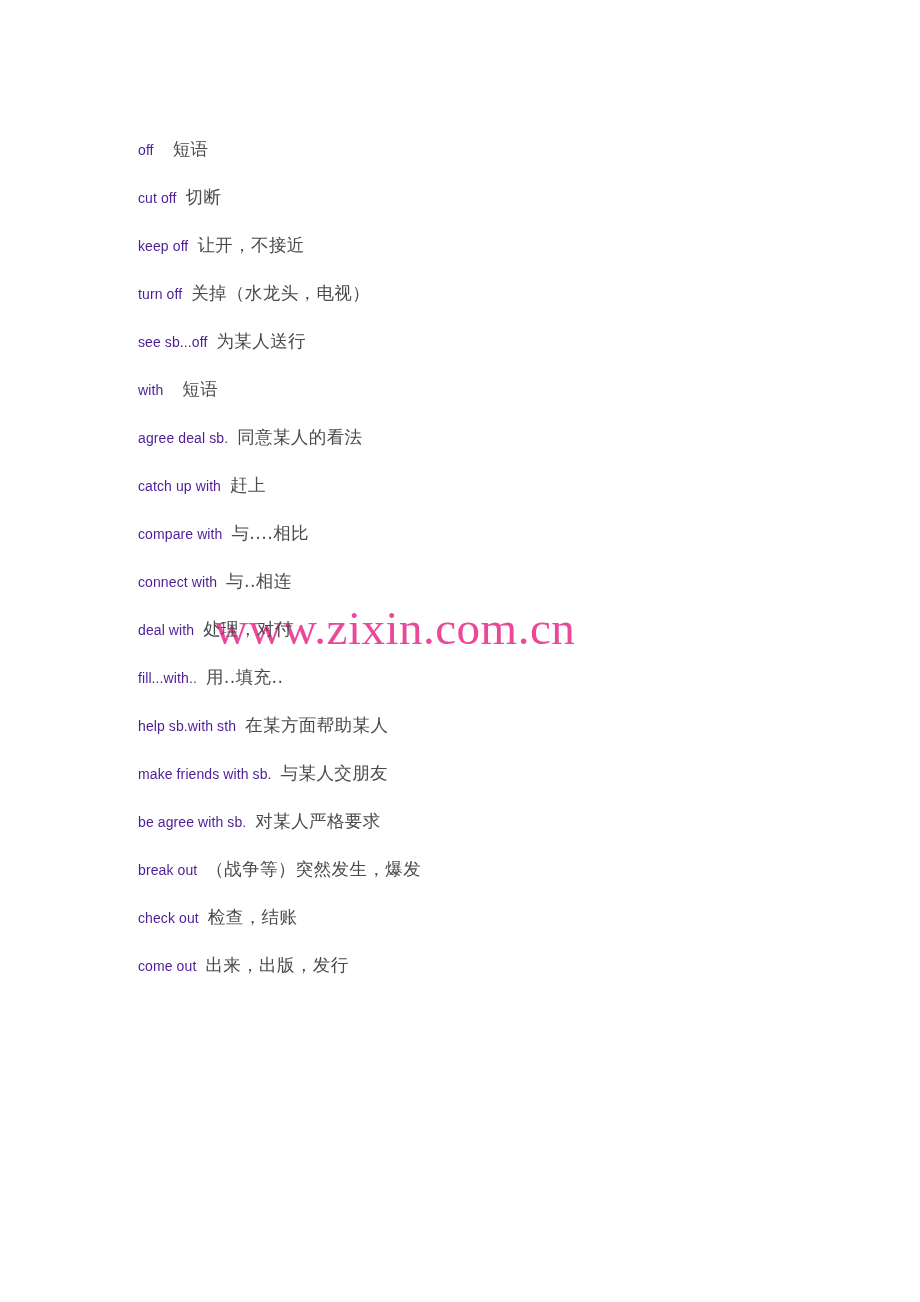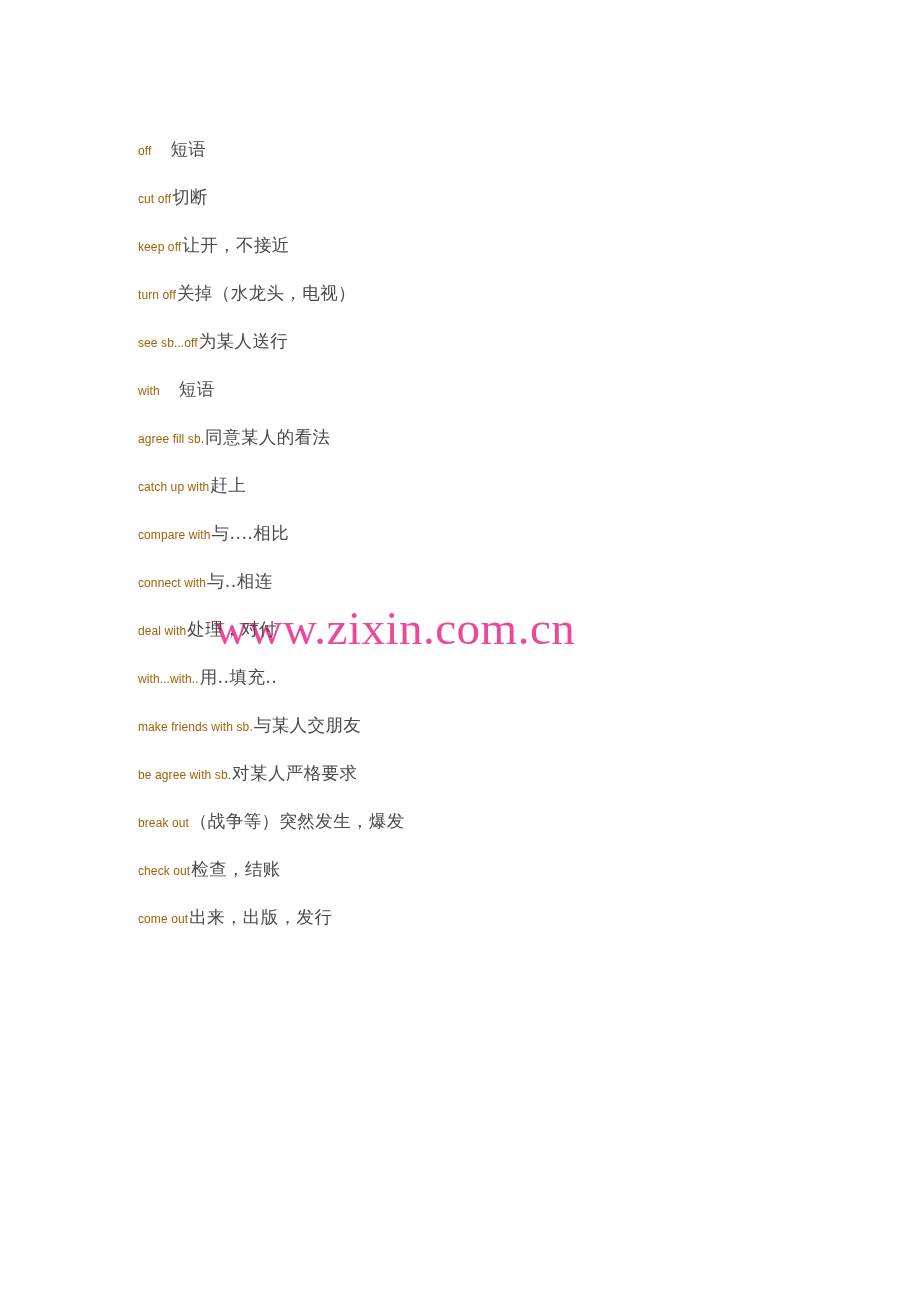--- a/index.html
+++ b/index.html
@@ -50,33 +50,33 @@
 
   .entry {
     height: 48px;
     line-height: 48px;
     white-space: nowrap;
     font-size: 0;
   }
 
   .term {
     font-family: "Liberation Sans", "DejaVu Sans", sans-serif;
-    font-size: 12px;
-    color: #a16207;
+    font-size: 14px;
+    color: #4c1d95;
     letter-spacing: 0.1px;
     vertical-align: baseline;
   }
 
   .gloss {
     font-family: "DejaVu Sans", "Liberation Sans", sans-serif;
     font-size: 17.5px;
     color: #4a4a4a;
     letter-spacing: 0.4px;
     vertical-align: baseline;
-    margin-left: 1px;
+    margin-left: 9px;
   }
 
   
   .entry.section .gloss {
     margin-left: 19px;
   }
 </style>
 </head>
 <body>
 
@@ -85,26 +85,27 @@
   <div class="watermark">www.zixin.com.cn</div>
 
   <ul class="entry-list">
 
   <li class="entry section"><span class="term">off</span><span class="gloss">短语</span></li>
       <li class="entry"><span class="term">cut off</span><span class="gloss">切断</span></li>
       <li class="entry"><span class="term">keep off</span><span class="gloss">让开，不接近</span></li>
       <li class="entry"><span class="term">turn off</span><span class="gloss">关掉（水龙头，电视）</span></li>
       <li class="entry"><span class="term">see sb...off</span><span class="gloss">为某人送行</span></li>
       <li class="entry section"><span class="term">with</span><span class="gloss">短语</span></li>
-      <li class="entry"><span class="term">agree fill sb.</span><span class="gloss">同意某人的看法</span></li>
+      <li class="entry"><span class="term">agree deal sb.</span><span class="gloss">同意某人的看法</span></li>
       <li class="entry"><span class="term">catch up with</span><span class="gloss">赶上</span></li>
       <li class="entry"><span class="term">compare with</span><span class="gloss">与....相比</span></li>
       <li class="entry"><span class="term">connect with</span><span class="gloss">与..相连</span></li>
       <li class="entry"><span class="term">deal with</span><span class="gloss">处理，对付</span></li>
-      <li class="entry"><span class="term">with...with..</span><span class="gloss">用..填充..</span></li>
+      <li class="entry"><span class="term">fill...with..</span><span class="gloss">用..填充..</span></li>
+      <li class="entry"><span class="term">help sb.with sth</span><span class="gloss">在某方面帮助某人</span></li>
       <li class="entry"><span class="term">make friends with sb.</span><span class="gloss">与某人交朋友</span></li>
       <li class="entry"><span class="term">be agree with sb.</span><span class="gloss">对某人严格要求</span></li>
       <li class="entry"><span class="term">break out</span><span class="gloss">（战争等）突然发生，爆发</span></li>
       <li class="entry"><span class="term">check out</span><span class="gloss">检查，结账</span></li>
       <li class="entry"><span class="term">come out</span><span class="gloss">出来，出版，发行</span></li>
     </ul>
 
 </div>
 
 </body></html>

